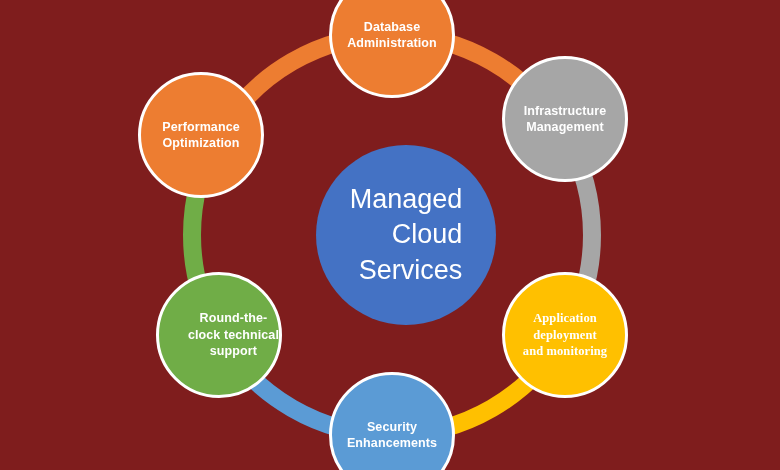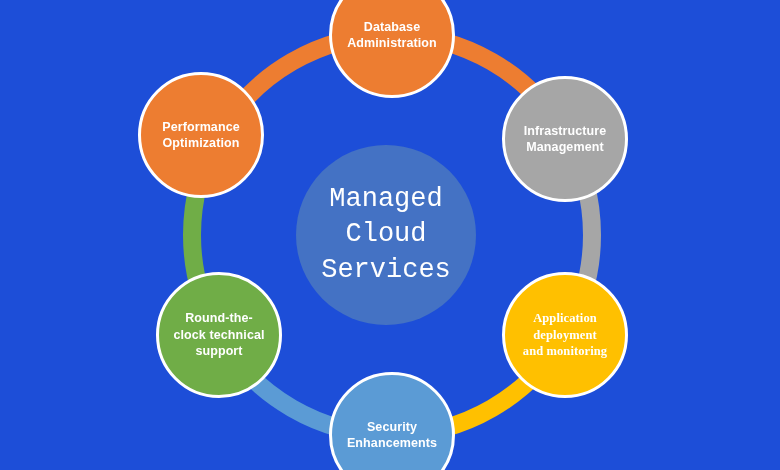--- a/index.html
+++ b/index.html
@@ -35,50 +35,49 @@
   .node-label {
     white-space: pre-line;
     color: #ffffff;
     font-weight: 700;
     font-size: 12.5px;
     line-height: 1.32;
     letter-spacing: 0.1px;
   }
   .center-node {
     position: absolute;
-    left: 296px;
+    left: 316px;
     top: 145px;
     width: 180px;
     height: 180px;
     border-radius: 50%;
     display: flex;
     align-items: center;
     justify-content: center;
-    text-align: center;
-    font-family: Liberation Mono, monospace;
+    text-align: right;
   }
   .center-label {
     white-space: pre-line;
     color: #ffffff;
     font-weight: 400;
     font-size: 27px;
     line-height: 1.3;
   }
   
   .pos-top         { left: 329px; top: -28px; }
-  .pos-upper-right { left: 502px; top:  76px; }
+  .pos-upper-right { left: 502px; top:  56px; }
   .pos-lower-right { left: 502px; top: 272px; }
   .pos-bottom      { left: 329px; top: 372px; }
   .pos-lower-left  { left: 156px; top: 272px; }
   .pos-upper-left  { left: 138px; top:  72px; }
 </style>
 </head>
 <body>
 
-<div id="canvas" style="background-color: #1d4ed8;">
+<div id="canvas" style="background-color: #7f1d1d;">
 
   <svg id="ring-svg" width="780" height="470" viewBox="0 0 780 470">
     <path d="M 392 35 A 200 200 0 0 1 565.2 135" fill="none" stroke-width="18" stroke="#ED7D31"></path>
     <path d="M 565.2 135 A 200 200 0 0 1 565.2 335" fill="none" stroke-width="18" stroke="#A6A6A6"></path>
     <path d="M 565.2 335 A 200 200 0 0 1 392 435" fill="none" stroke-width="18" stroke="#FFC000"></path>
     <path d="M 392 435 A 200 200 0 0 1 218.8 335" fill="none" stroke-width="18" stroke="#5B9BD5"></path>
     <path d="M 218.8 335 A 200 200 0 0 1 218.8 135" fill="none" stroke-width="18" stroke="#70AD47"></path>
     <path d="M 218.8 135 A 200 200 0 0 1 392 35" fill="none" stroke-width="18" stroke="#ED7D31"></path>
   </svg>
 
@@ -96,21 +95,21 @@
     <span class="node-label">Application
 deployment
 and monitoring</span>
   </div>
 
   <div class="node pos-bottom" style="background-color: rgb(91, 155, 213);">
     <span class="node-label">Security
 Enhancements</span>
   </div>
 
-  <div class="node pos-lower-left" style="background-color: rgb(112, 173, 71);">
+  <div class="node pos-lower-left" style="background-color: rgb(112, 173, 71); justify-content: flex-end;">
     <span class="node-label">Round-the-
 clock technical
 support</span>
   </div>
 
   <div class="node pos-upper-left" style="background-color: rgb(237, 125, 49);">
     <span class="node-label">Performance
 Optimization</span>
   </div>
 

